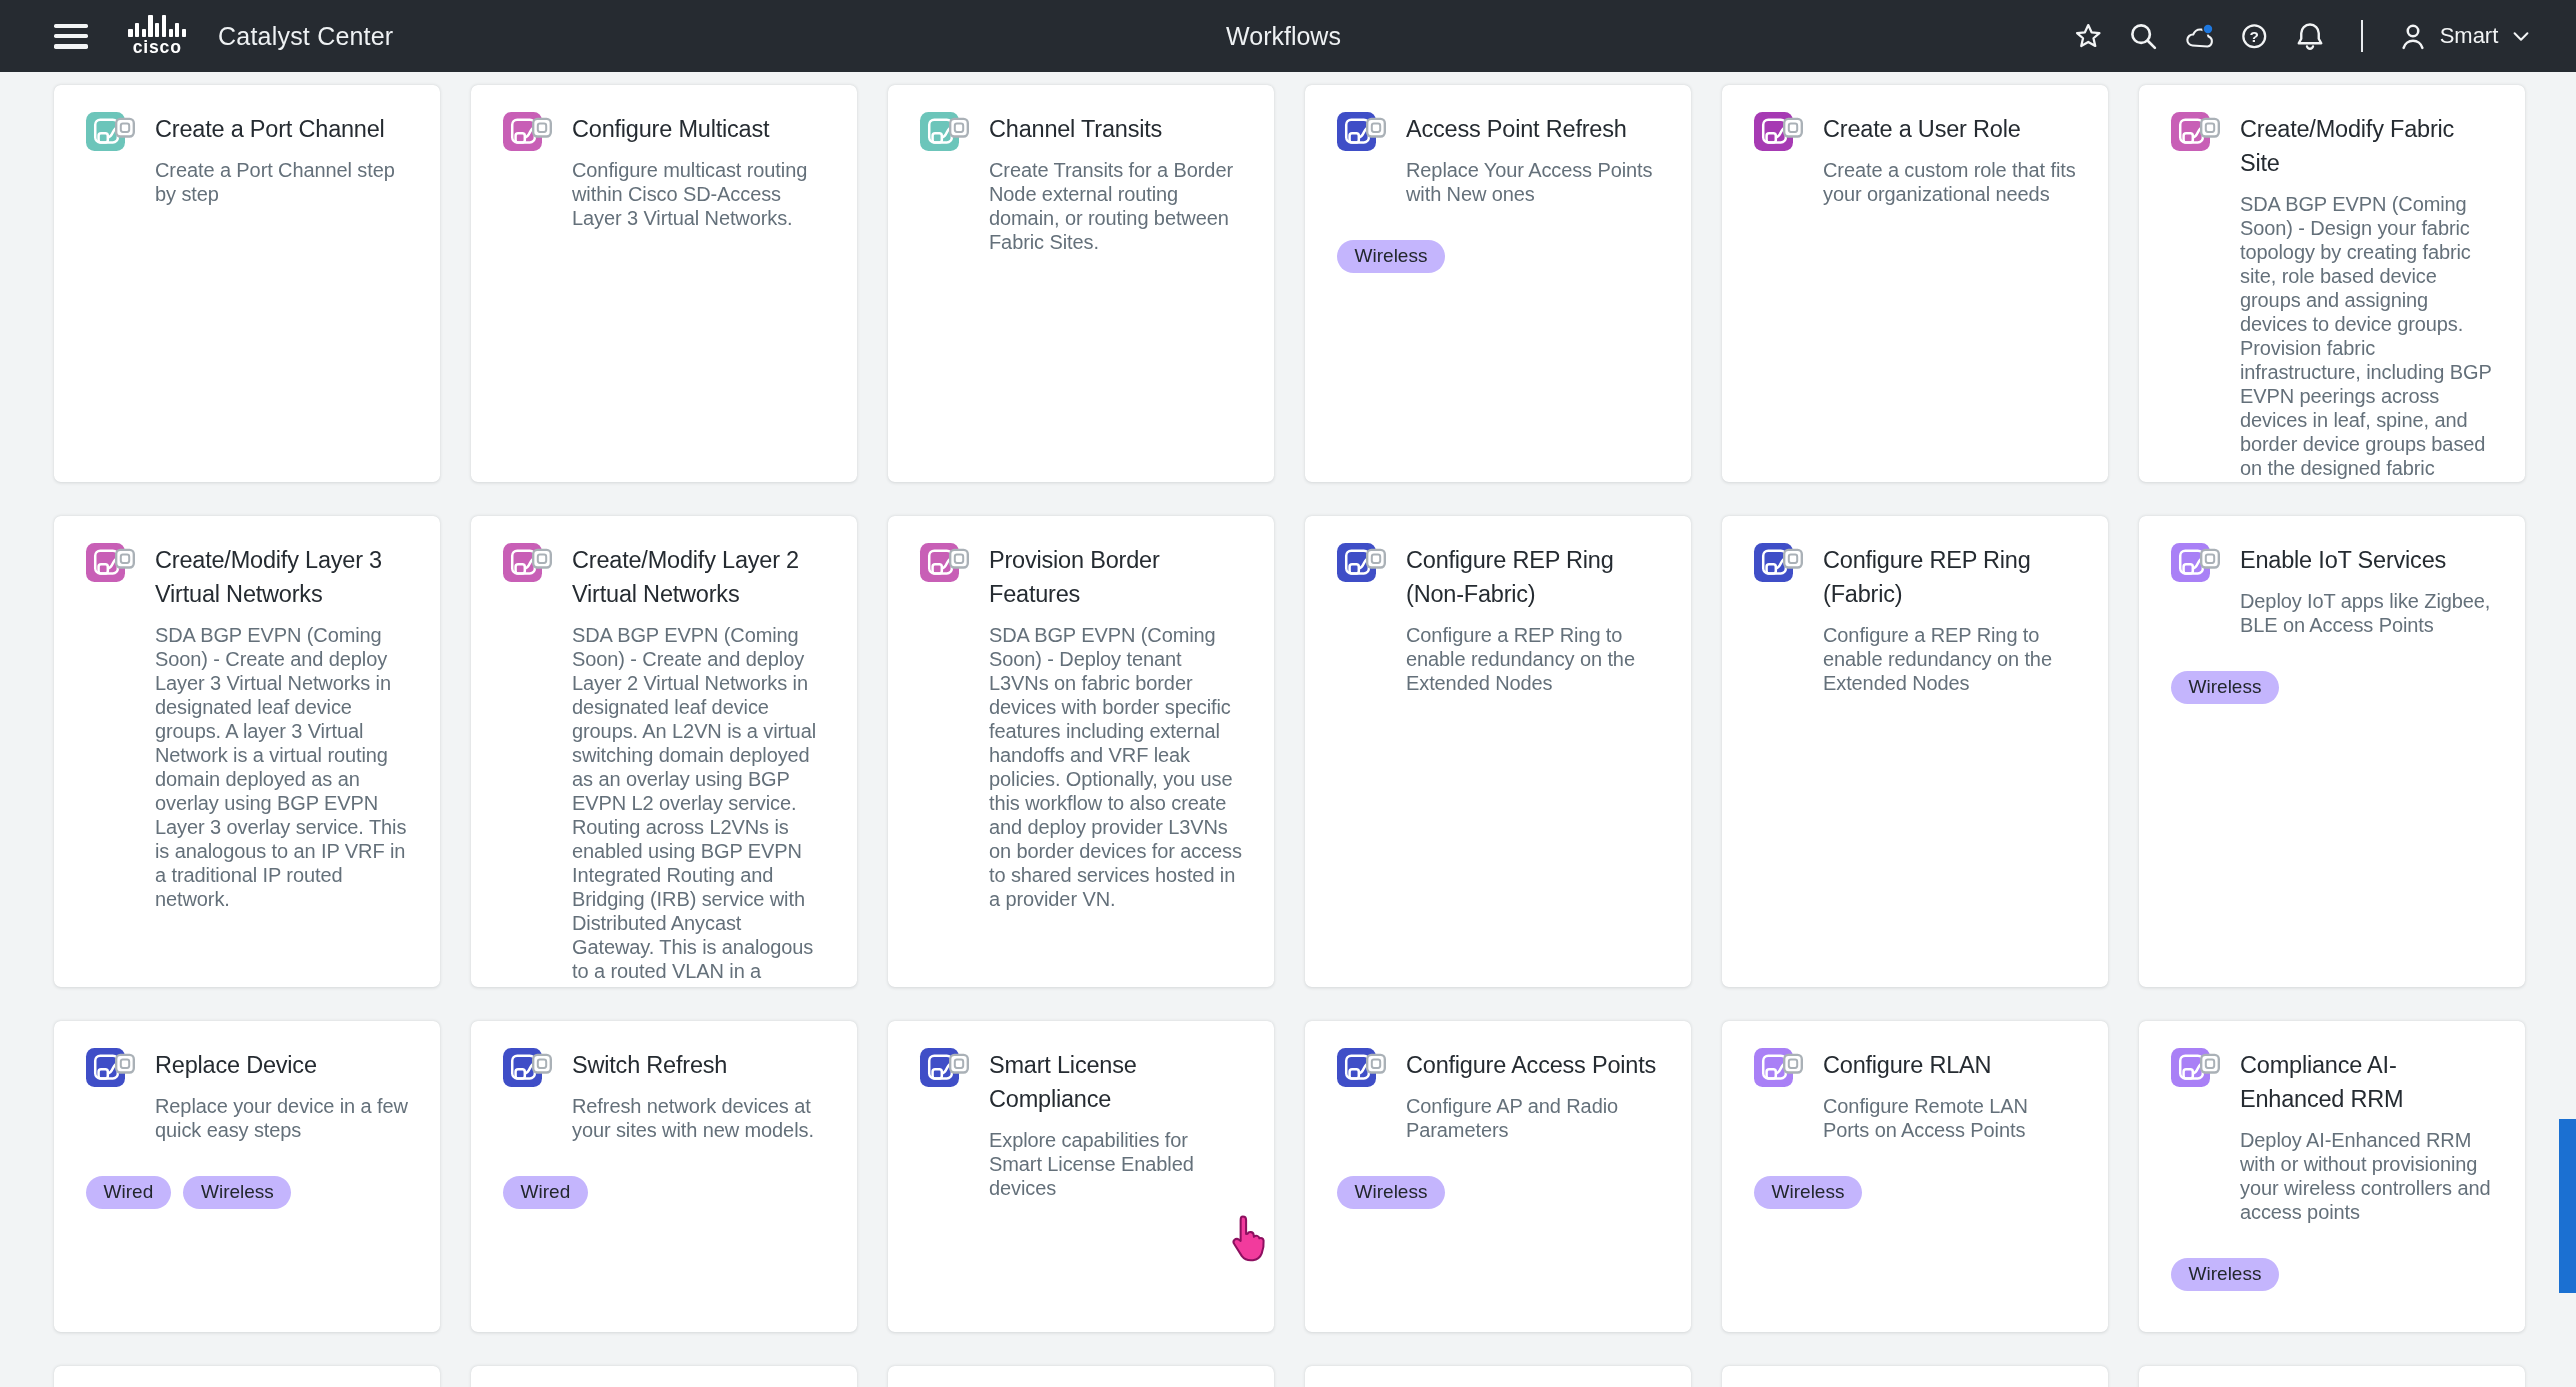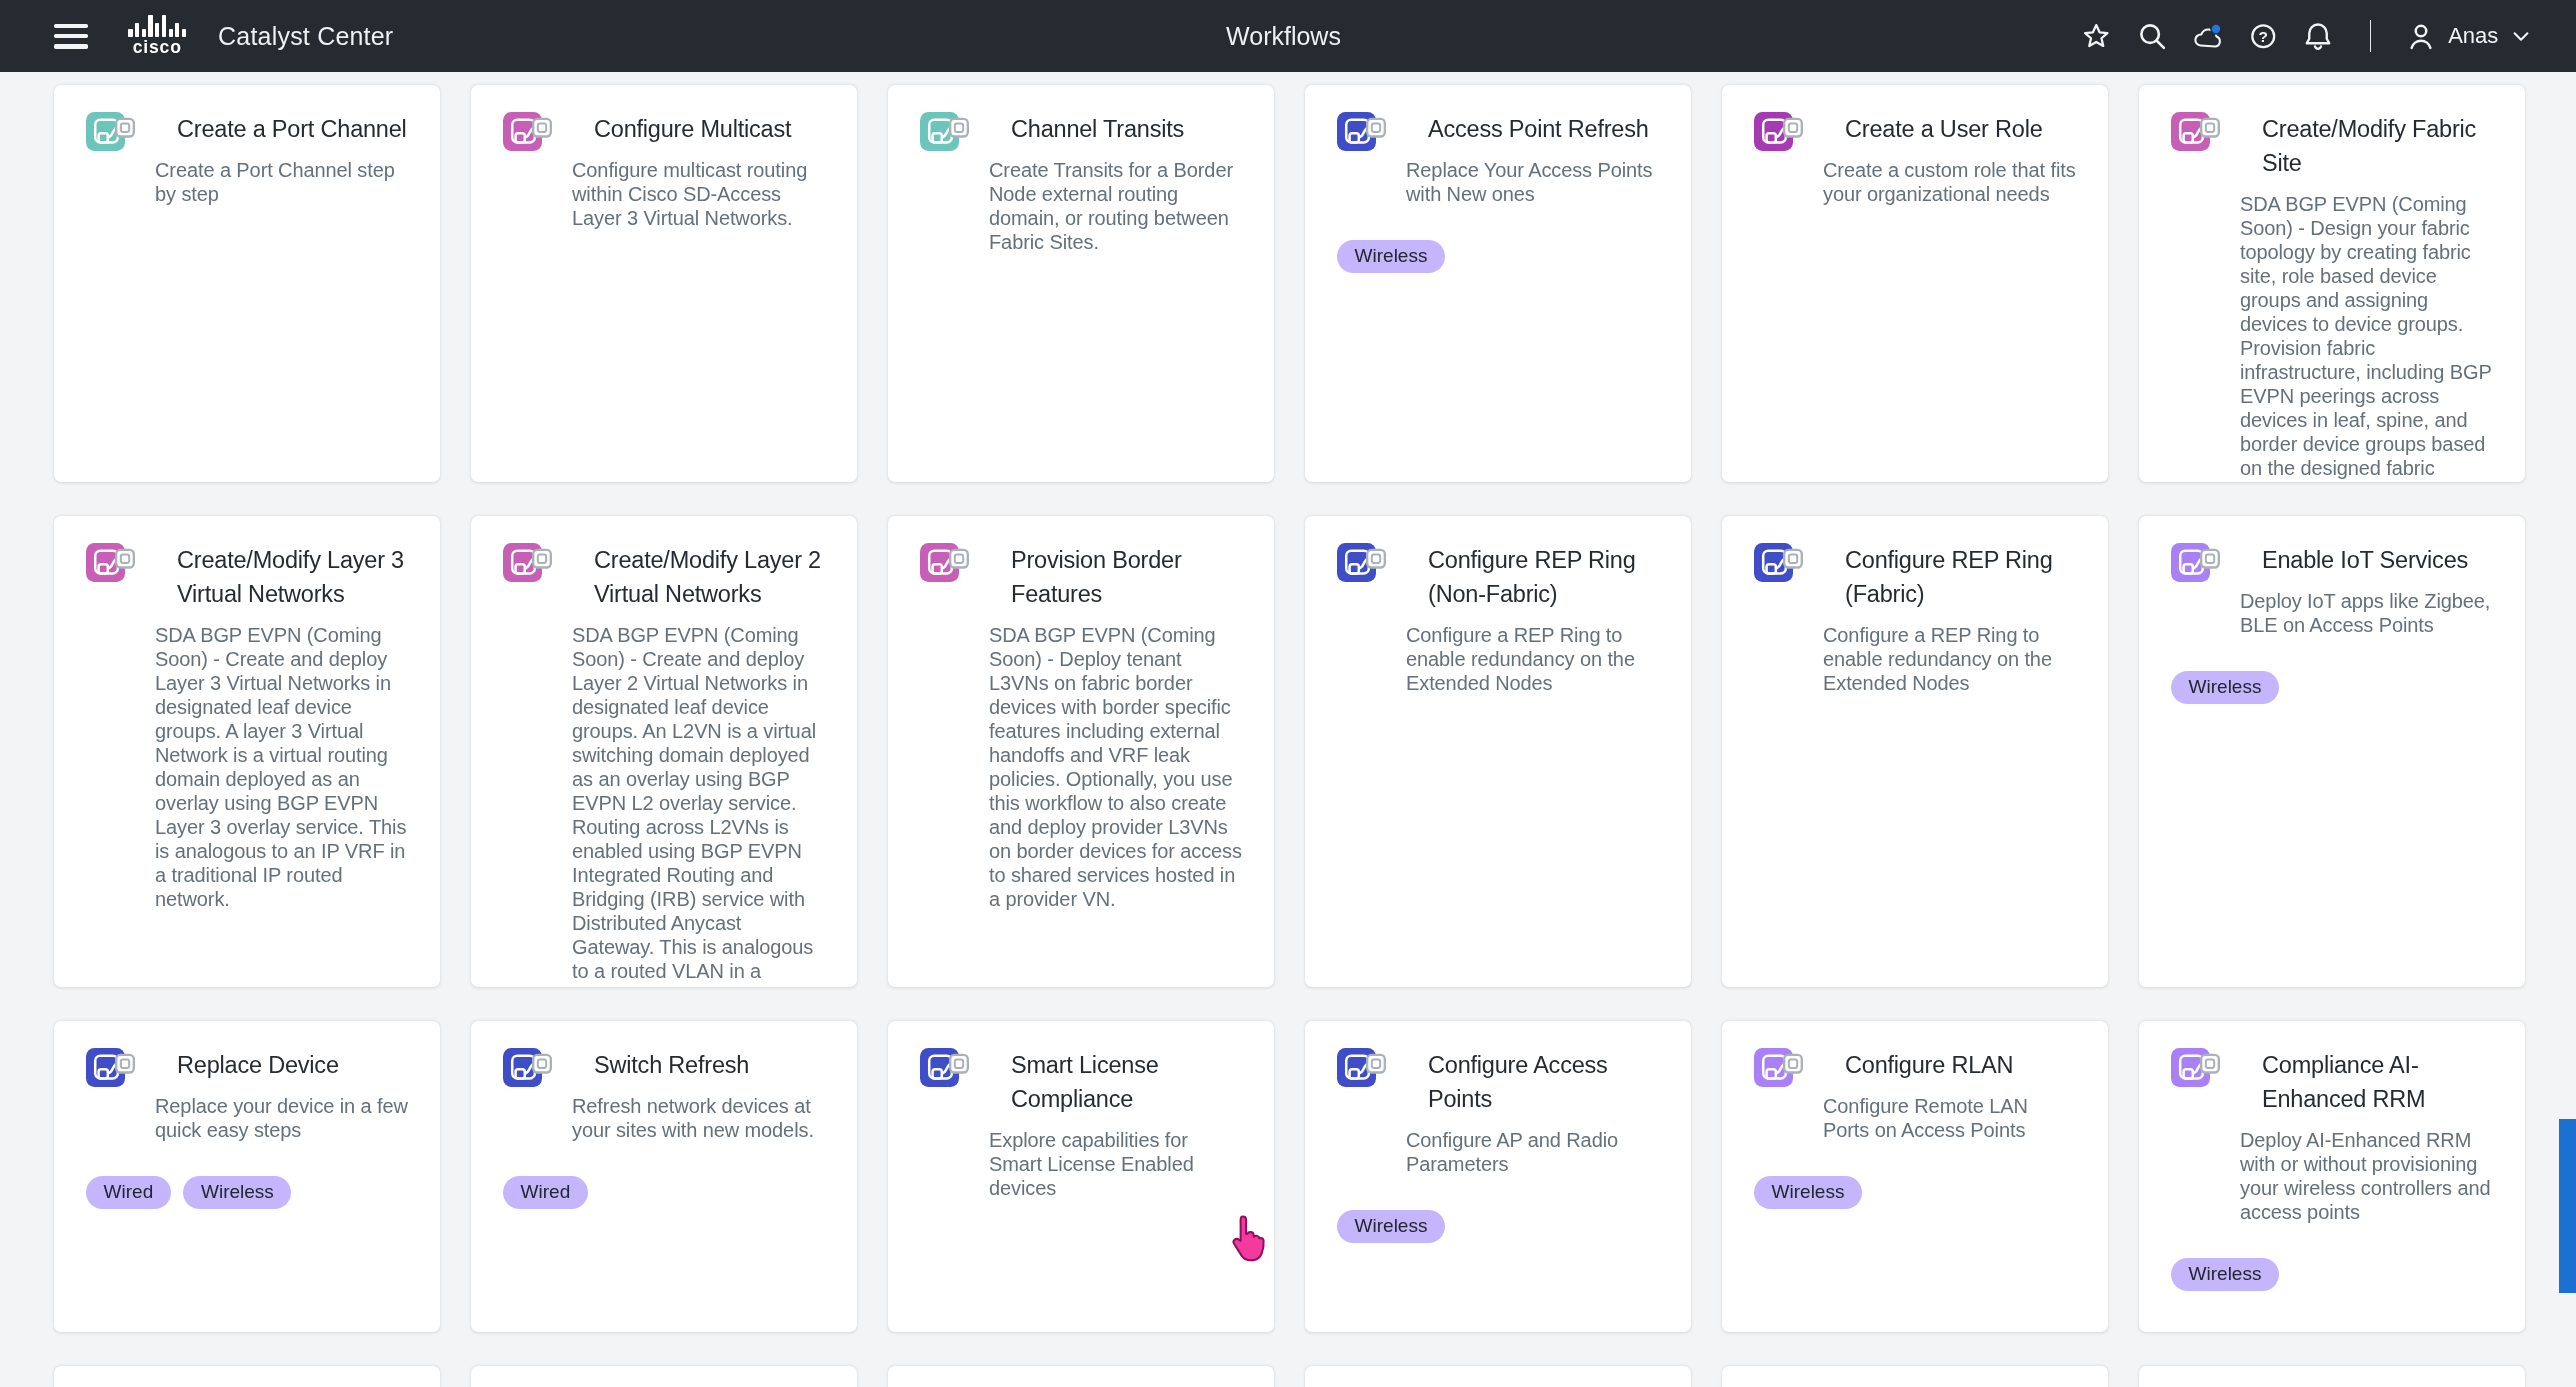--- a/index.html
+++ b/index.html
@@ -53,21 +53,21 @@
     cursor: pointer;
     overflow: hidden;
   }
   .card.partial { padding: 0; }
   .card-top { display: flex; align-items: flex-start; }
   .icon-wrap { position: relative; width: 39px; height: 39px; flex: none; margin-right: 30px; }
   .tile { position: absolute; left: 0; top: 0; width: 39px; height: 39px; border-radius: 8.4px; }
   .icon-wrap svg { position: absolute; left: 0; top: 0; overflow: visible; }
   .card-body { min-width: 0; flex: 1; }
   .card-title {
-    font-size: 23.5px; line-height: 34px; color: #252b31; letter-spacing: -0.2px; margin-left: 22px;
+    font-size: 23.5px; line-height: 34px; color: #252b31; letter-spacing: -0.2px;
   }
   .card-desc {
     margin-top: 11.7px;
     font-size: 20px; line-height: 24px; color: #64707a; letter-spacing: -0.1px;
   }
   .badges { display: flex; gap: 12.6px; margin-top: 34px; }
   .badge {
     display: inline-flex; align-items: center;
     background: #c4b5fd; color: #22272d;
     font-size: 19px; line-height: 1;
@@ -138,21 +138,21 @@
         <path d="M12 2.8 a7 7 0 0 1 7 7 v4.4 l2 3.6 H3 l2-3.6 V9.8 a7 7 0 0 1 7-7 z"></path>
         <path d="M9.6 20.4 a2.5 2.5 0 0 0 4.8 0" stroke-linecap="round"></path>
       </svg>
     </div>
     <div class="h-divider"></div>
     <div class="user-chip">
       <svg width="30" height="30" viewBox="0 0 24 24" fill="none" stroke="#f2f4f5" stroke-width="2" stroke-linecap="round">
         <circle cx="12" cy="8" r="4.2"></circle>
         <path d="M4.5 21.5 a7.8 7.8 0 0 1 15 0"></path>
       </svg>
-      <span class="user-name">Anas</span>
+      <span class="user-name">Smart</span>
       <svg width="22" height="22" viewBox="0 0 24 24" fill="none" stroke="#f2f4f5" stroke-width="2.2" stroke-linecap="round" stroke-linejoin="round">
         <polyline points="5,9 12,16 19,9"></polyline>
       </svg>
     </div>
   </div>
 </header>
 
 <div class="grid" id="grid">
   <div class="card">
     <div class="card-top">

